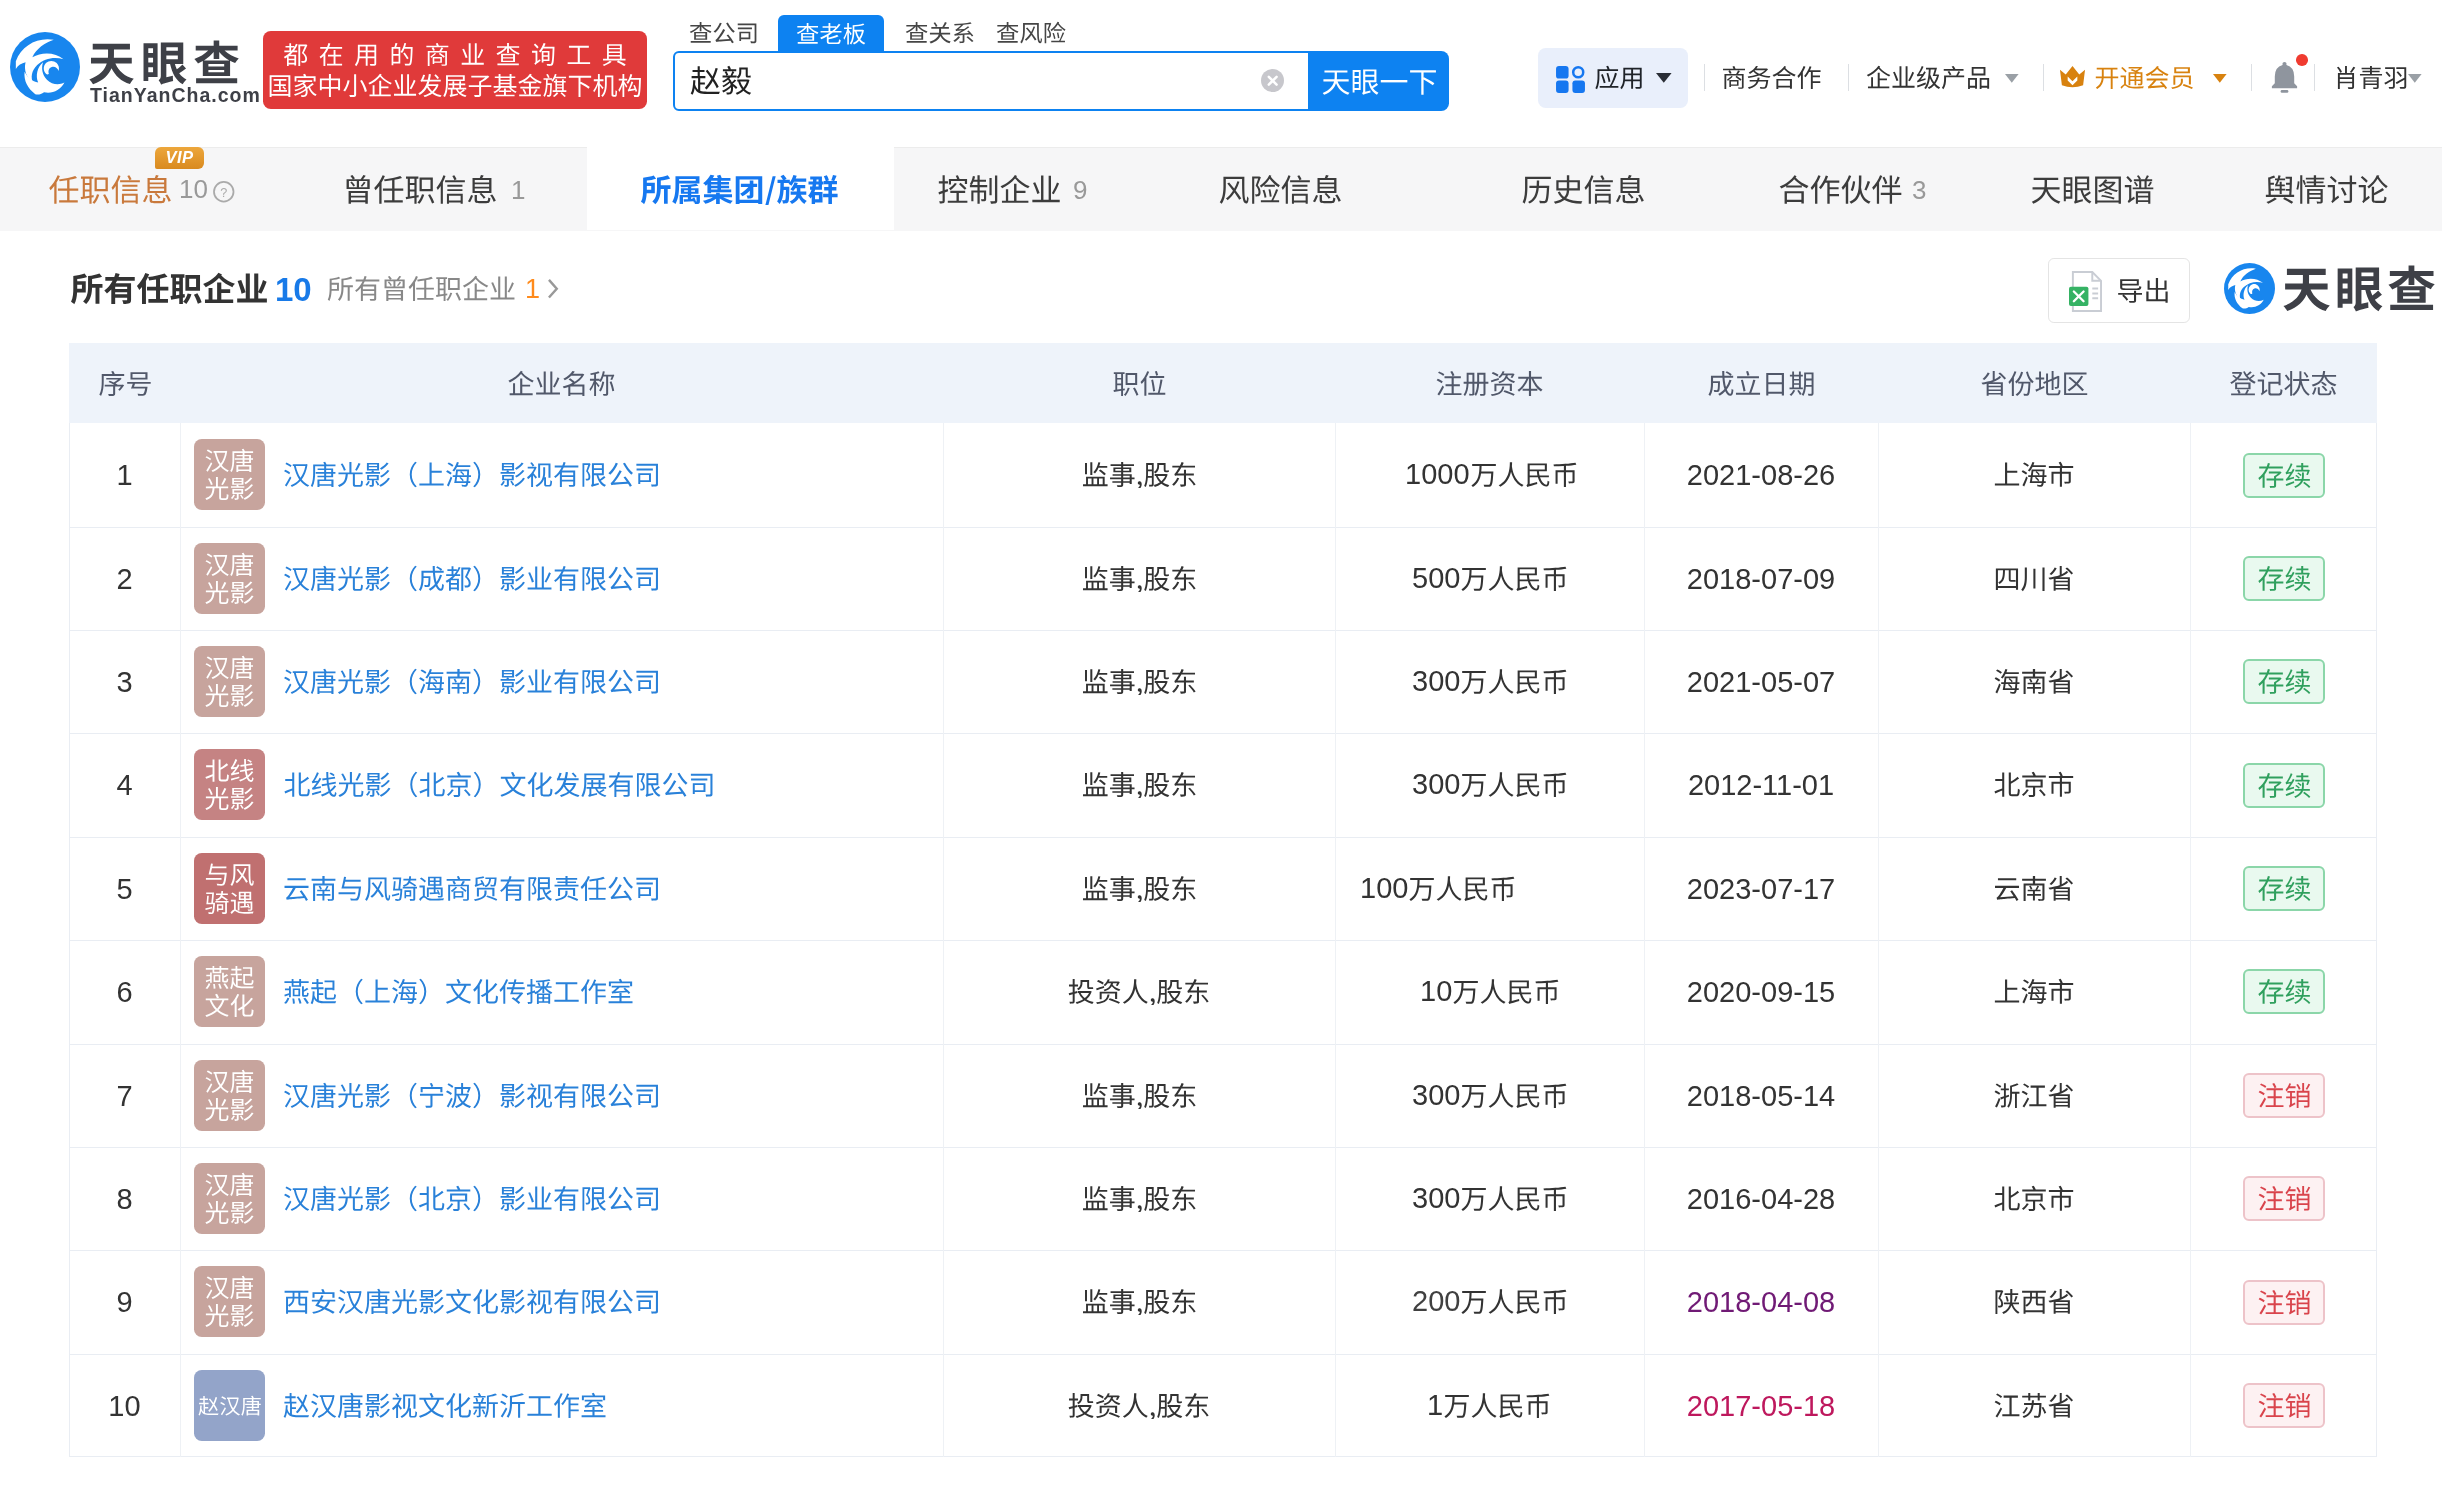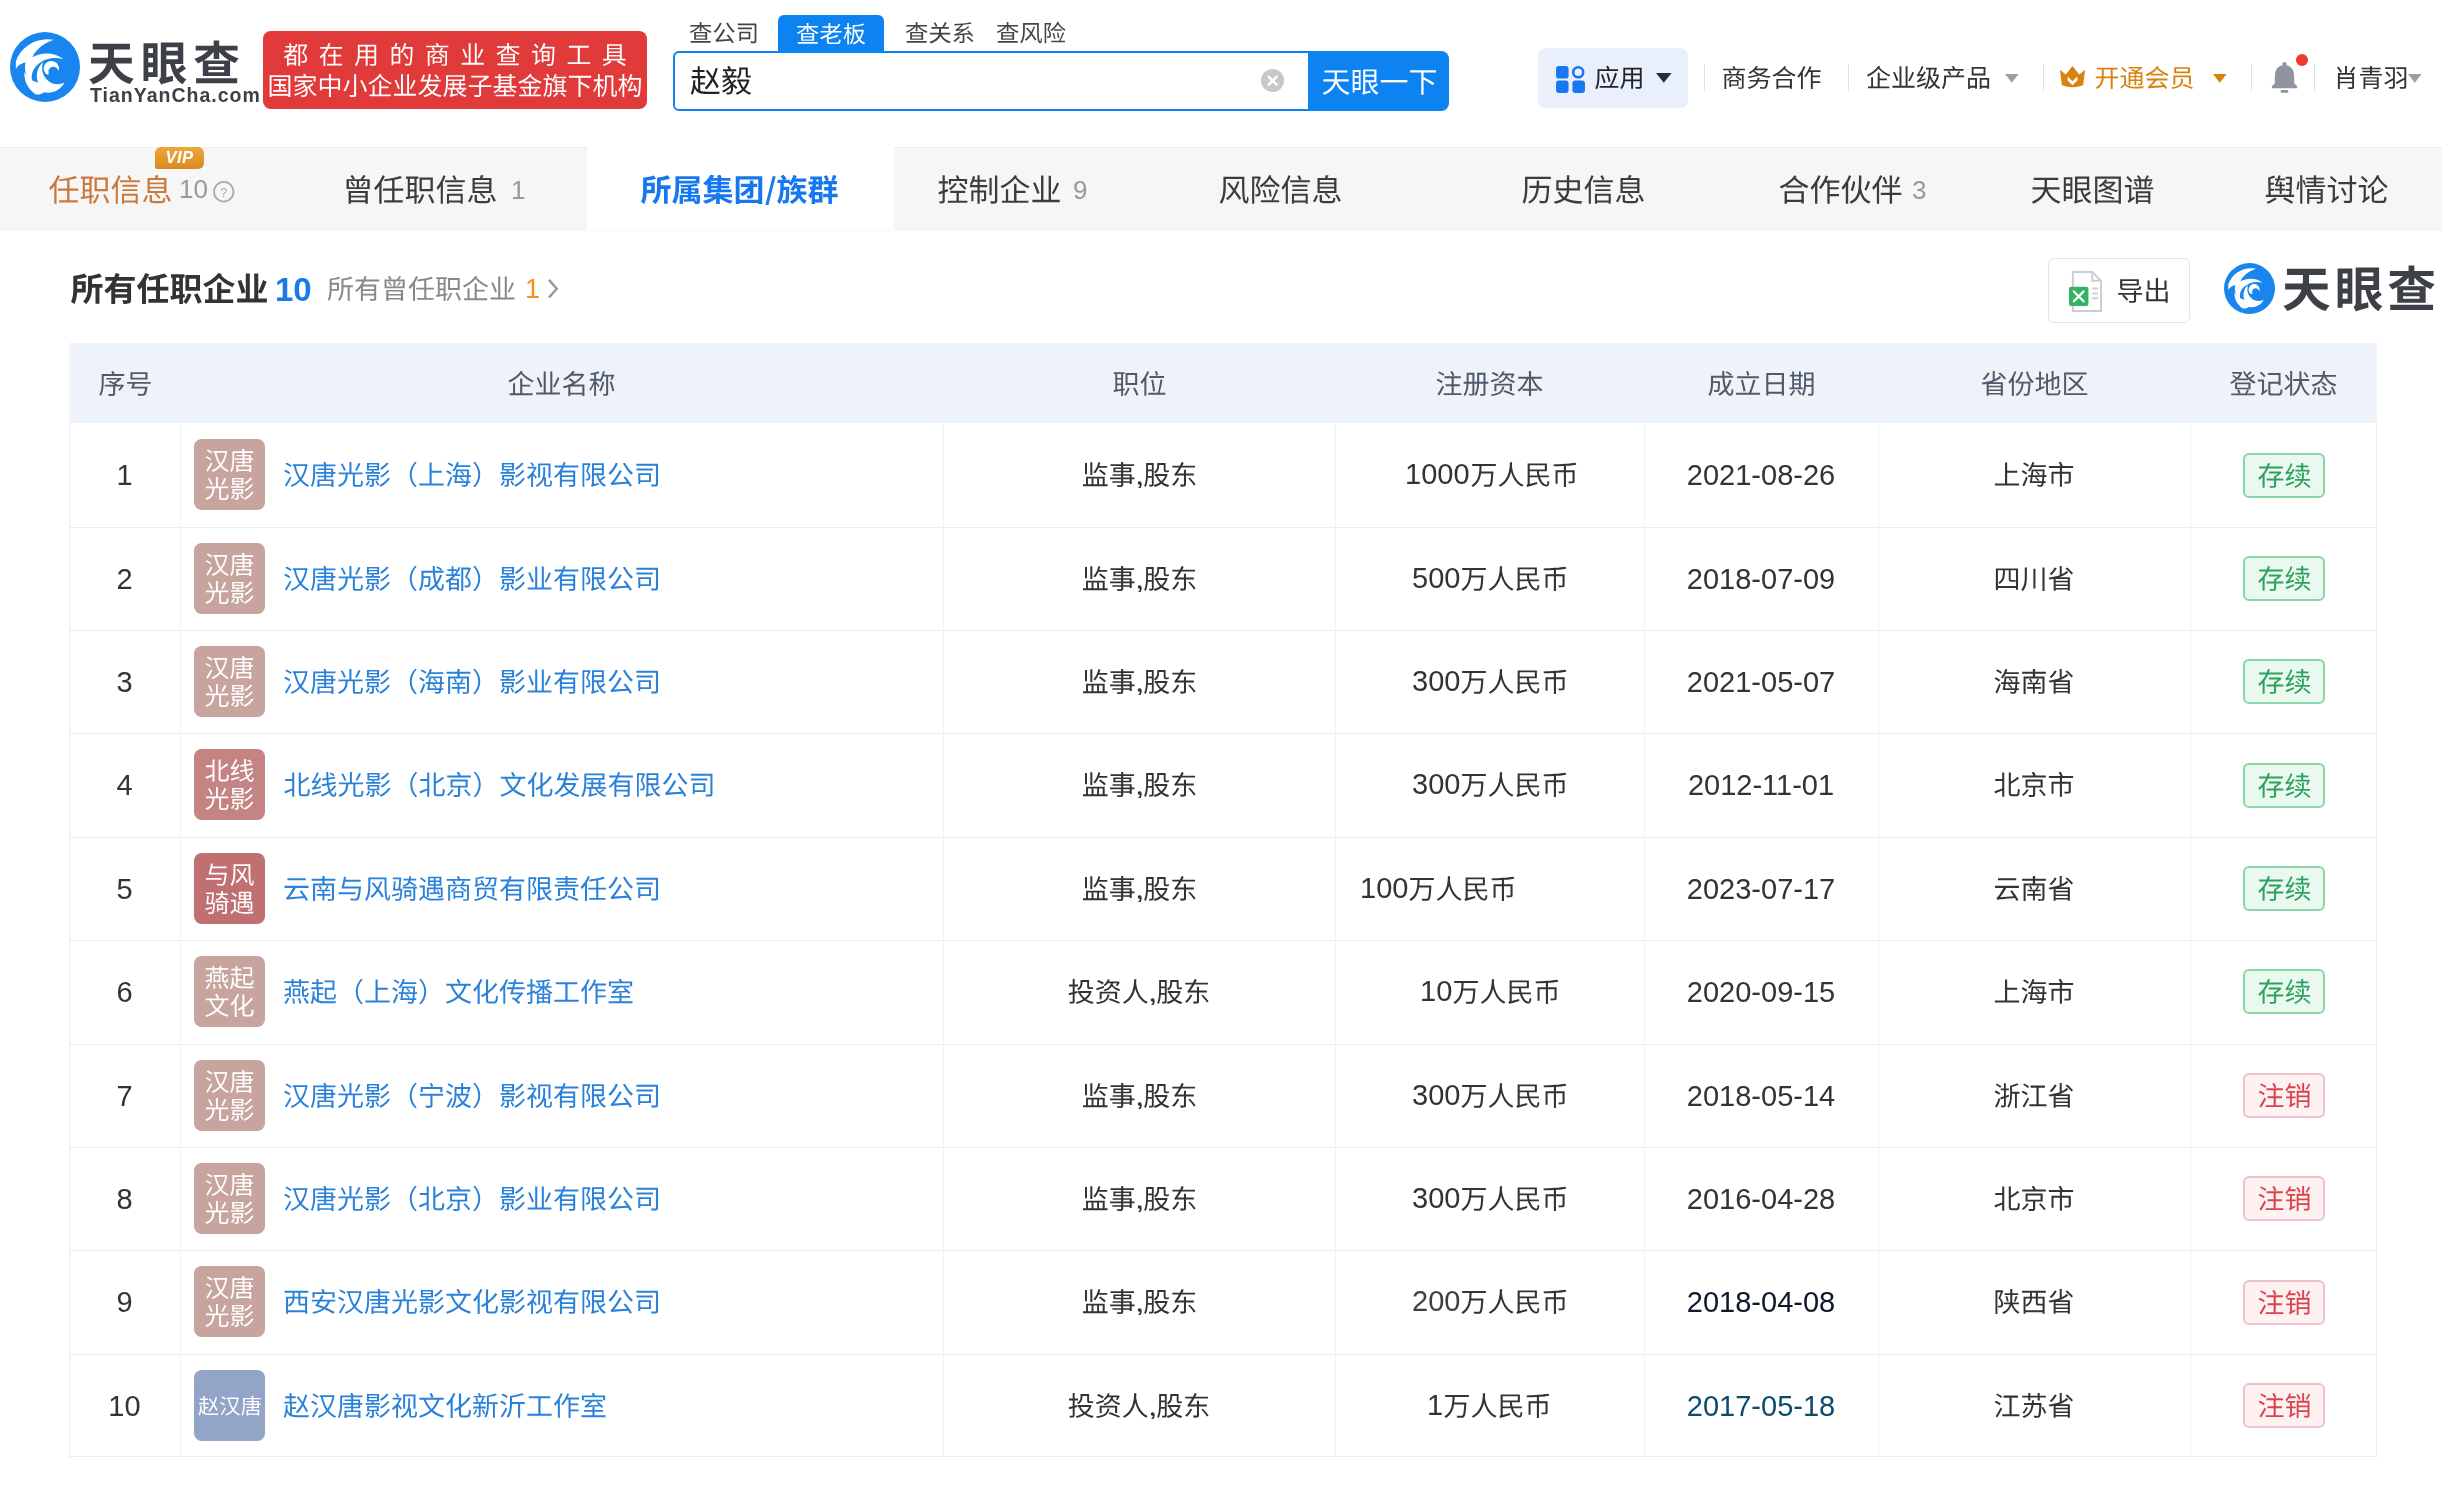--- a/index.html
+++ b/index.html
@@ -1293,21 +1293,21 @@
     <span style="font:29px 'Liberation Sans',sans-serif;color:#404040">200</span>
     <svg width="109" height="27" viewBox="0 -880 4000 1000">
       <g transform="scale(1,-1)" fill="#333">
         <use href="#r4e07" x="0"></use>
         <use href="#r4eba" x="1000"></use>
         <use href="#r6c11" x="2000"></use>
         <use href="#r5e01" x="3000"></use>
       </g>
     </svg>
   </div>
-<div style="position:absolute;left:1683px;top:1286px;width:156px;text-align:center;font:29px 'Liberation Sans',sans-serif;color:#0f172a">2018-04-08</div>
+<div style="position:absolute;left:1683px;top:1286px;width:156px;text-align:center;font:29px 'Liberation Sans',sans-serif;color:#701a75">2018-04-08</div>
 <div style="position:absolute;left:1993px;top:1288px;line-height:0">
     <svg width="82" height="27" viewBox="0 -880 3000 1000">
       <g transform="scale(1,-1)" fill="#333">
         <use href="#r9655" x="0"></use>
         <use href="#r897f" x="1000"></use>
         <use href="#r7701" x="2000"></use>
       </g>
     </svg>
   </div>
 <div style="position:absolute;left:2243px;top:1280px;width:82px;height:45px;box-sizing:border-box;border:2px solid #edc3c9;background:#fdf1f2;border-radius:5.9px;display:flex;align-items:center;justify-content:center;line-height:0">
@@ -1364,21 +1364,21 @@
     <span style="font:29px 'Liberation Sans',sans-serif;color:#333">1</span>
     <svg width="109" height="27" viewBox="0 -880 4000 1000">
       <g transform="scale(1,-1)" fill="#333">
         <use href="#r4e07" x="0"></use>
         <use href="#r4eba" x="1000"></use>
         <use href="#r6c11" x="2000"></use>
         <use href="#r5e01" x="3000"></use>
       </g>
     </svg>
   </div>
-<div style="position:absolute;left:1683px;top:1390px;width:156px;text-align:center;font:29px 'Liberation Sans',sans-serif;color:#0c4a6e">2017-05-18</div>
+<div style="position:absolute;left:1683px;top:1390px;width:156px;text-align:center;font:29px 'Liberation Sans',sans-serif;color:#be185d">2017-05-18</div>
 <div style="position:absolute;left:1993px;top:1392px;line-height:0">
     <svg width="82" height="27" viewBox="0 -880 3000 1000">
       <g transform="scale(1,-1)" fill="#333">
         <use href="#r6c5f" x="0"></use>
         <use href="#r82cf" x="1000"></use>
         <use href="#r7701" x="2000"></use>
       </g>
     </svg>
   </div>
 <div style="position:absolute;left:2243px;top:1383px;width:82px;height:45px;box-sizing:border-box;border:2px solid #edc3c9;background:#fdf1f2;border-radius:5.9px;display:flex;align-items:center;justify-content:center;line-height:0">

